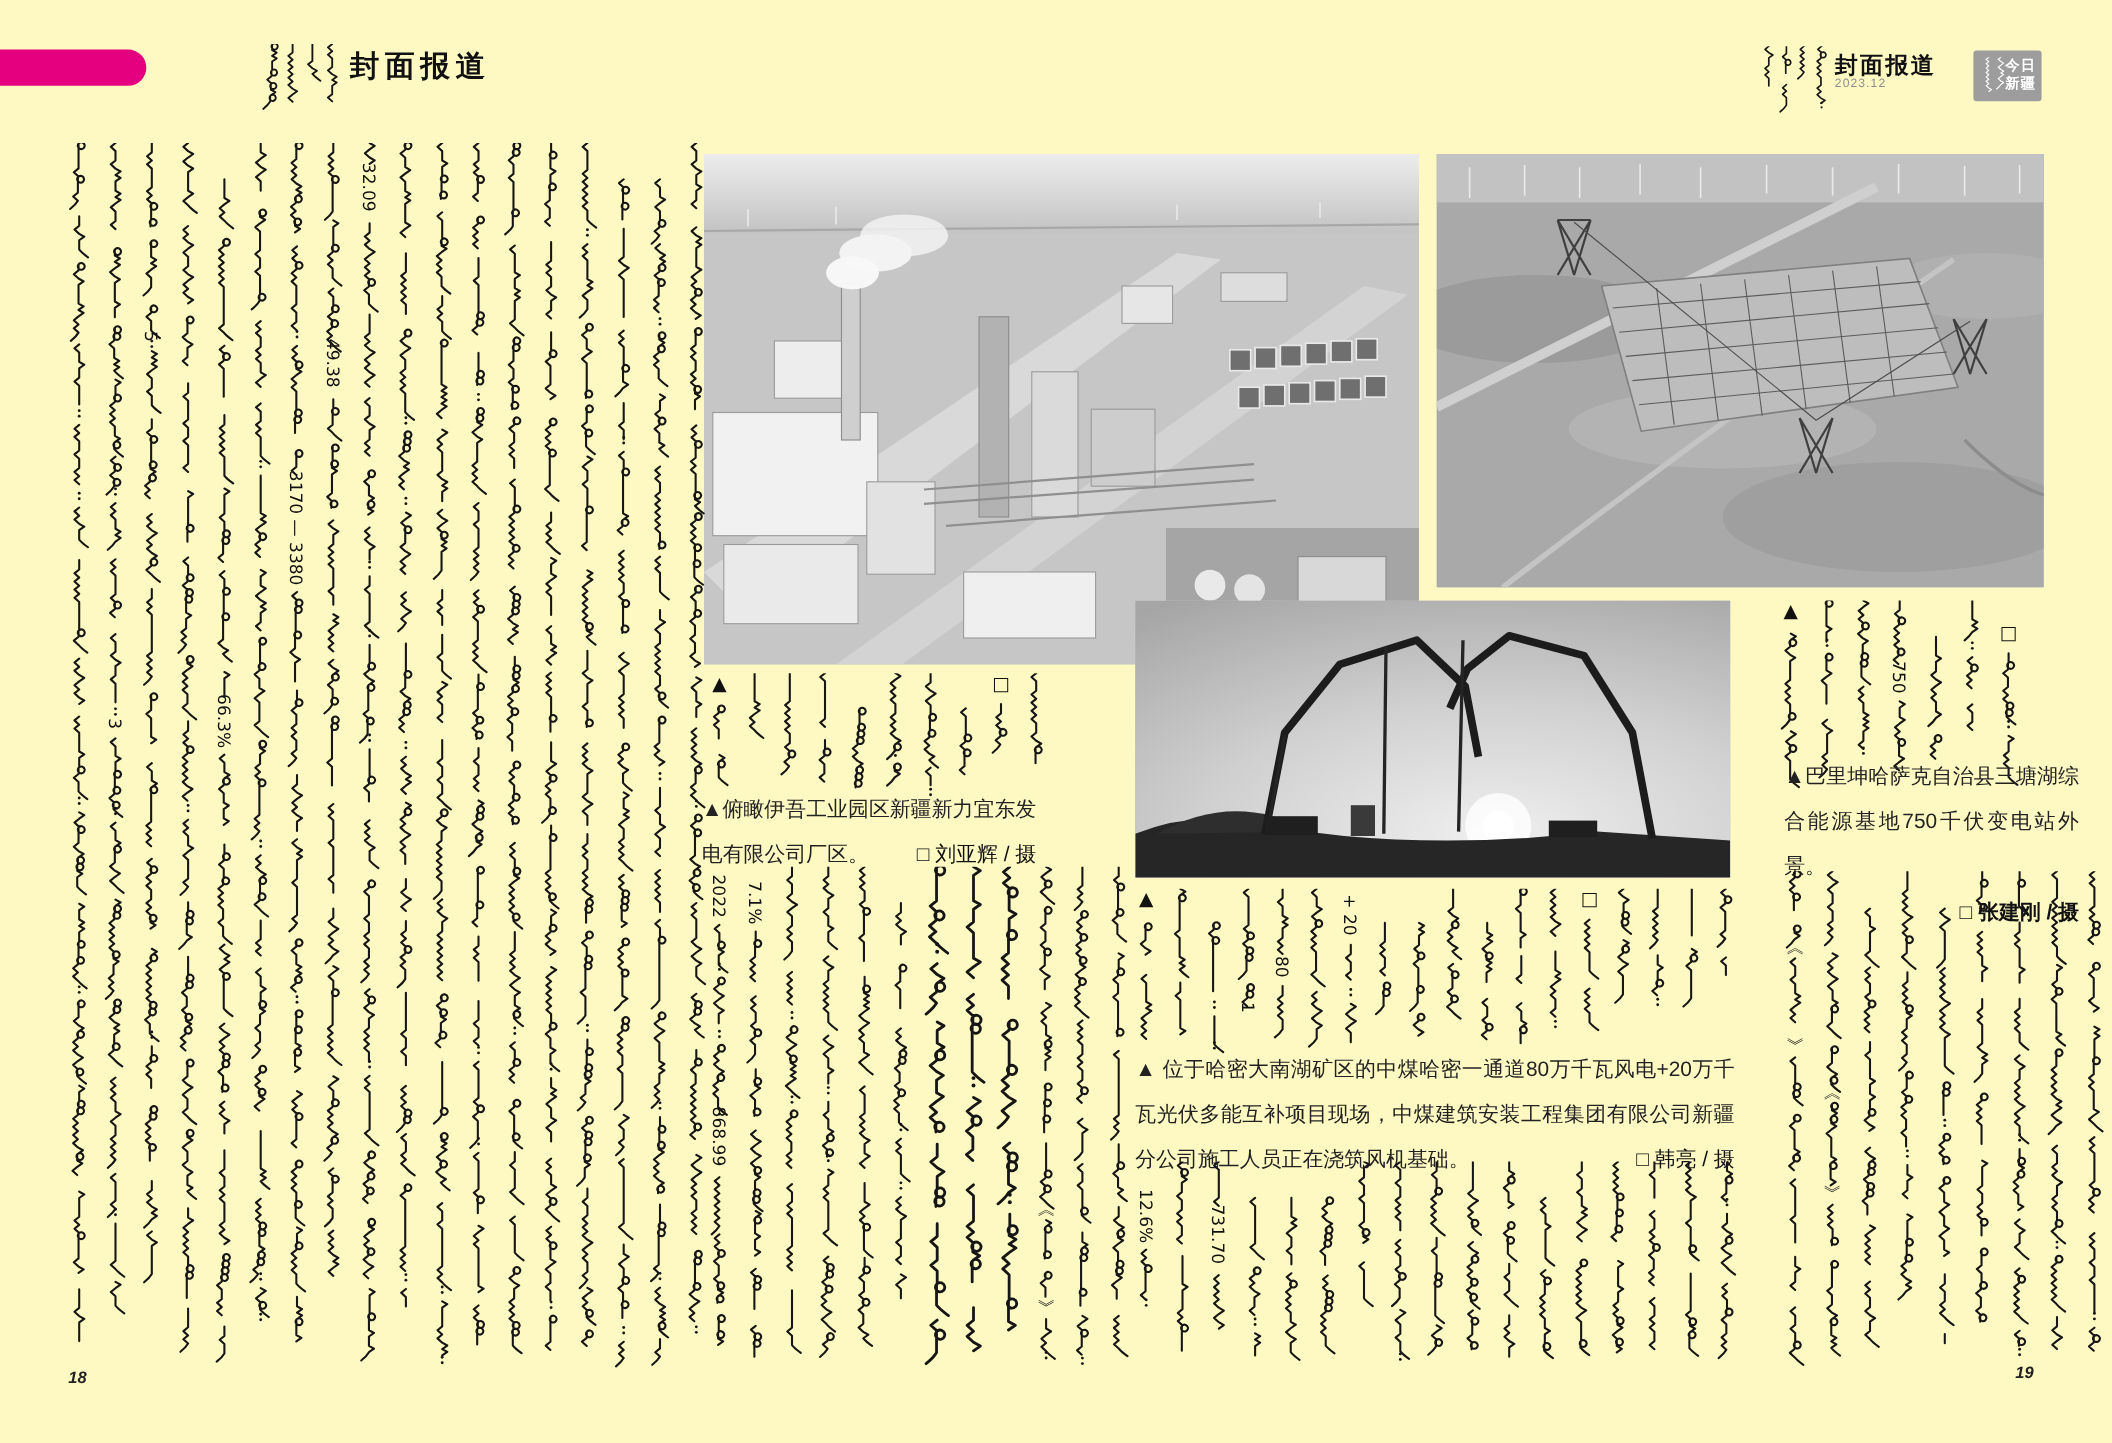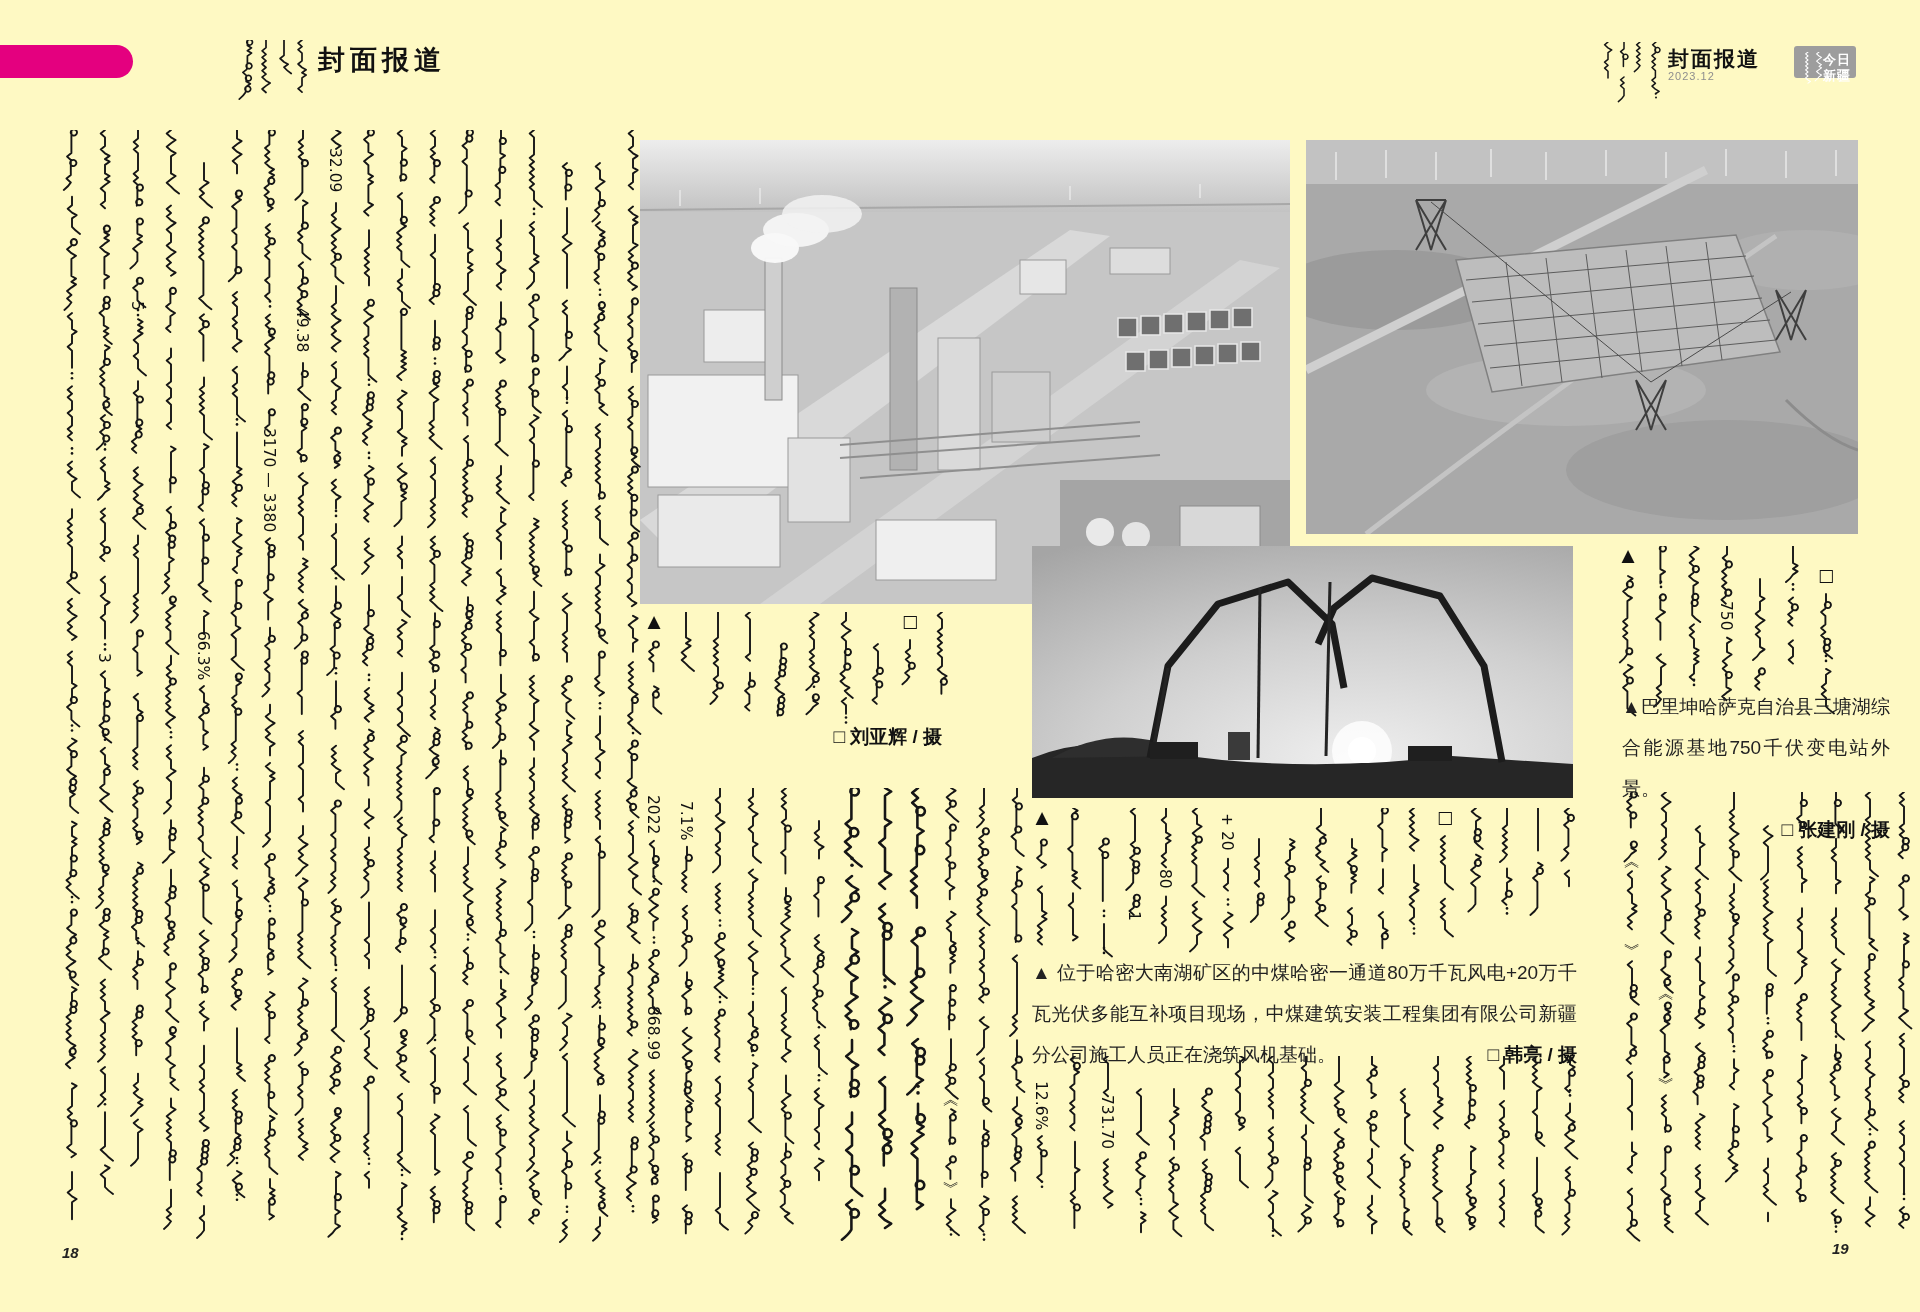--- a/index.html
+++ b/index.html
@@ -4,27 +4,27 @@
 <style>
   html,body{margin:0;padding:0;background:#777;}
   #page{position:relative;width:1920px;height:1312px;background:#fef9c3;overflow:hidden;
         font-family:"Liberation Sans","DejaVu Sans",sans-serif;color:#1a1a1a;}
   .sb{position:absolute;}
   
   #accent-tab{position:absolute;left:0;top:45px;width:133px;height:33px;border-radius:0 17px 17px 0;}
   .sec-title-l{position:absolute;left:318px;top:42px;font-size:27px;font-weight:700;letter-spacing:5px;color:#111;}
   .sec-title-r{position:absolute;left:1668px;top:45px;font-size:21px;font-weight:700;letter-spacing:2px;color:#111;}
   .issue{position:absolute;left:1668px;top:70px;width:122px;text-align:left;font-size:11px;color:#8e8e8e;letter-spacing:1px;}
-  #logo-box{position:absolute;left:1794px;top:46px;width:62px;height:32px;background:#9d9d9d;border-radius:3px;}
+  #logo-box{position:absolute;left:1794px;top:46px;width:62px;height:46px;background:#9d9d9d;border-radius:3px;}
   #logo-box .logo-cn{position:absolute;right:5px;top:6px;color:#fff;font-size:13px;font-weight:700;line-height:16px;letter-spacing:1px;text-align:center;}
   
   .photo{position:absolute;overflow:hidden;background:#bbb;}
   
   .cap{position:absolute;font-size:19px;line-height:41px;color:#222;text-align:justify;}
-  .cap .credit{float:right;font-weight:700;color:#111;}
+  .cap .credit{float:right;font-weight:400;color:#111;}
   .credit-line{text-align:right;font-weight:700;color:#111;}
   .pagenum{position:absolute;font-size:15px;font-weight:600;color:#222;font-style:italic;}
 </style>
 </head>
 <body>
 
 <div id="page">
 
   <div id="accent-tab" style="background: rgb(228, 0, 127);"></div>
   <svg class="sb" style="left:238px;top:40px" width="96" height="78">
@@ -357,21 +357,21 @@
       </g>
       <g transform="translate(506 0.0)">
         <path d="M0 0.0l0 8.5l0 8.5l0 8.5l0 8.5l0 8.5M0 54.7l4.6 2.6l-4.6 3.2a3.1 3.1 0 1 1 -0.6 0.6l0 5.5l-4.3 3.5l4.3 3.9l0 8.5l0 8.5l0 8.5q-2.0 3.5 -7.0 7.5" fill="none" stroke="#161616" stroke-width="1.90" stroke-linecap="round" stroke-linejoin="round"></path>
       </g>
       <g transform="translate(537 0.0)">
         <path d="M0 0.0l-4.3 3.5l4.3 3.9a3.1 3.1 0 1 1 -0.6 0.6l0 5.5l-4.3 3.5l4.3 3.9l0 8.5l0 8.5l-4.3 3.5l4.3 3.9q-2.0 3.5 -7.0 7.5M0 62.4l-4.3 3.5l4.3 3.9l0 8.5" fill="none" stroke="#161616" stroke-width="1.90" stroke-linecap="round" stroke-linejoin="round"></path>
       </g>
     </svg>
 
   <div class="cap" style="left:638px;top:716px;width:304px">
-    <span class="credit">□ 刘亚辉 / 摄</span>
+    <span>▲俯瞰伊吾工业园区新疆新力宜东发电有限公司厂区。</span><span class="credit">□ 刘亚辉 / 摄</span>
   </div>
   <div class="cap" style="left:1622px;top:686px;width:268px">
     <span>▲巴里坤哈萨克自治县三塘湖综合能源基地750千伏变电站外景。</span>
     <div class="credit-line">□ 张建刚 / 摄</div>
   </div>
   <div class="cap" style="left:1032px;top:952px;width:545px">
     <span>▲ 位于哈密大南湖矿区的中煤哈密一通道80万千瓦风电+20万千瓦光伏多能互补项目现场，中煤建筑安装工程集团有限公司新疆分公司施工人员正在浇筑风机基础。</span><span class="credit">□ 韩亮 / 摄</span>
   </div>
 
   <svg class="sb" style="left:62px;top:130px" width="618" height="1128">

